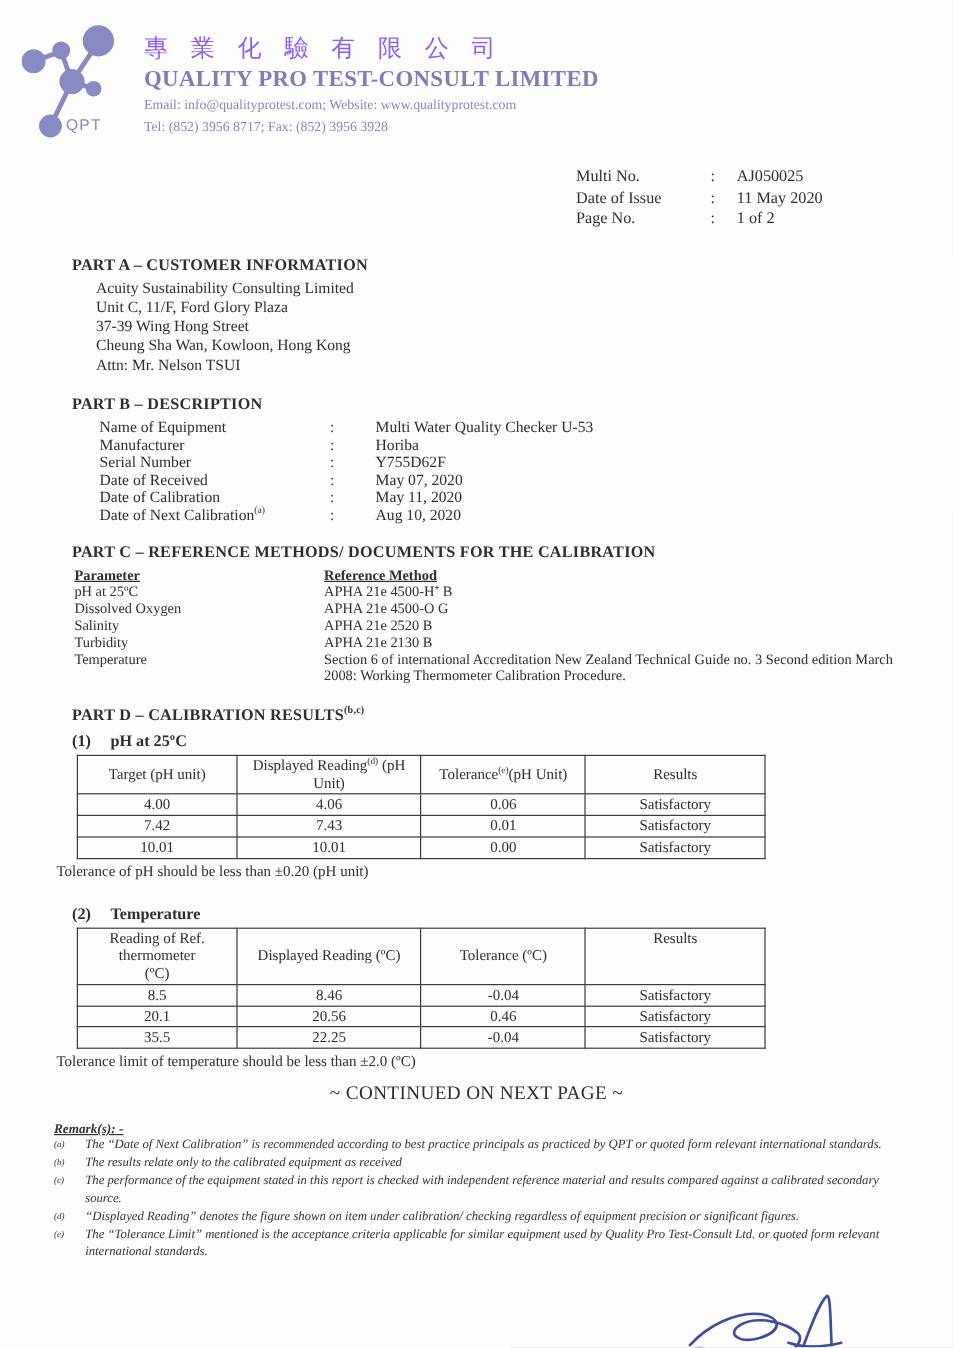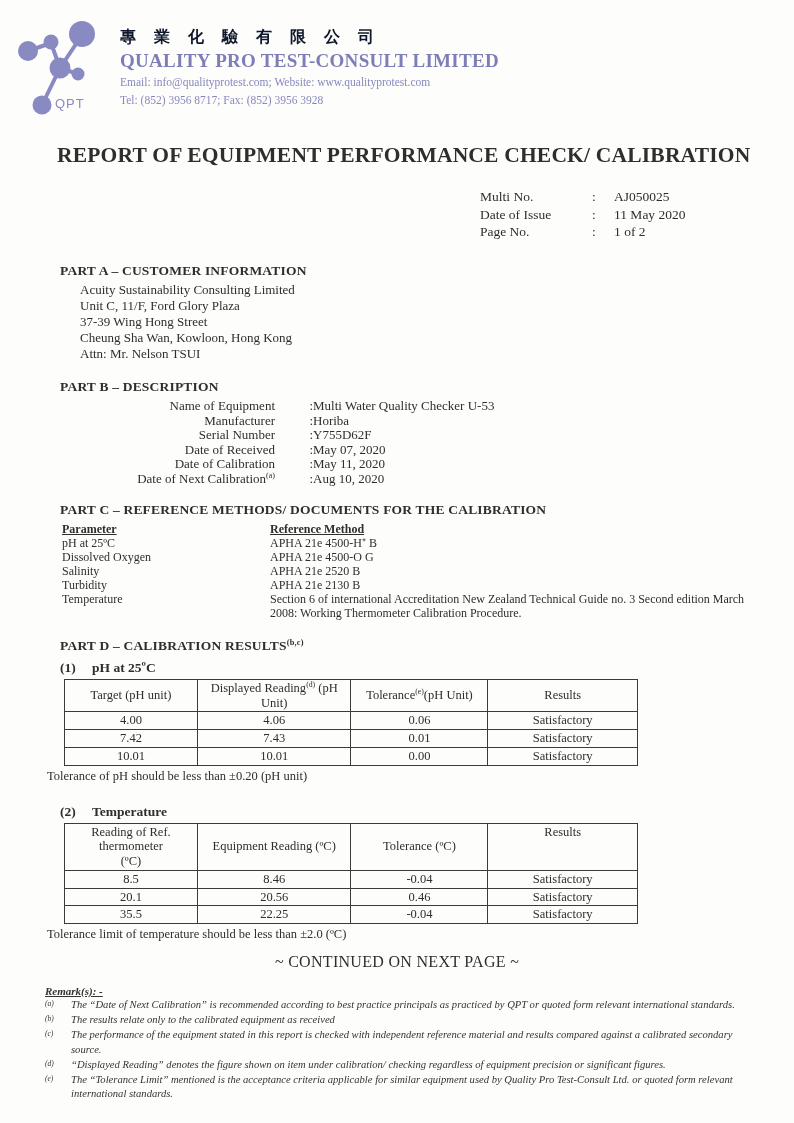--- a/index.html
+++ b/index.html
@@ -10,36 +10,36 @@
     width: 794px; height: 1123px;
     margin: 0 auto;
     background: #fdfdfc;
     color: #2e2e2e;
     overflow: hidden;
   }
   
   .letterhead { display: flex; gap: 14px; padding: 18px 0 0 18px; }
   .logo-box { width: 88px; height: 100px; flex-shrink: 0; }
   .head-text { padding-top: 9px; }
-  .cn-name { font-size: 16px; font-weight: bold; letter-spacing: 7px; color: #0f172a; }
+  .cn-name { font-size: 20px; font-weight: normal; letter-spacing: 7px; color: #8b5cf6; }
   .en-name { font-size: 19px; font-weight: bold; color: #7d7db8; letter-spacing: 0.3px; margin-top: 2px; }
   .addr { font-size: 11.5px; color: #8888bd; line-height: 1.32; margin-top: 3px; }
   
   .report-title { margin: 25px 38px 0 57px; font-size: 21.5px; font-weight: bold; letter-spacing: 0.2px; }
   
   .report-info { margin: 20px 0 0 480px; font-size: 13.5px; }
   .ri-row { display: flex; line-height: 1.3; }
   .ri-label { width: 112px; }
   .ri-sep { width: 22px; text-align: left; }
   
   .part-heading { font-size: 13.5px; font-weight: bold; margin-left: 60px; letter-spacing: 0.2px; }
   .part-a { margin-top: 22px; }
   .addr-block { margin: 3px 0 0 80px; font-size: 13px; line-height: 1.24; }
   .part-b { margin-top: 17px; }
-  .pb-rows { margin: 4px 0 0 83px; font-size: 13px; text-align: right; }
+  .pb-rows { margin: 4px 0 0 83px; font-size: 13px; }
   .pb-row { display: flex; line-height: 1.12; }
   .pb-label { width: 192px; }
   .pb-sep { width: 38px; }
   .part-c { margin-top: 16px; }
   .pc-table { margin: 5px 0 0 62px; font-size: 12px; }
   .pc-hrow, .pc-row { display: flex; line-height: 1.16; }
   .pc-col1 { width: 208px; flex-shrink: 0; }
   .pc-col2 { width: 480px; }
   .pc-header { font-weight: bold; text-decoration: underline; }
   .part-d { margin-top: 17px; }
@@ -90,21 +90,20 @@
       </svg>
     </div>
     <div class="head-text">
       <div class="cn-name">專 業 化 驗 有 限 公 司</div>
       <div class="en-name">QUALITY PRO TEST-CONSULT LIMITED</div>
       <div class="addr">Email: info@qualityprotest.com; Website: www.qualityprotest.com</div>
       <div class="addr">Tel: (852) 3956 8717; Fax: (852) 3956 3928</div>
     </div>
   </div>
 
-  <div class="report-title">REPORT OF EQUIPMENT PERFORMANCE CHECK/ CALIBRATION</div>
 
   <div class="report-info">
     <div class="ri-row">
       <span class="ri-label">Multi No.</span>
       <span class="ri-sep">:</span>
       <span>AJ050025</span>
     </div>
     <div class="ri-row">
       <span class="ri-label">Date of Issue</span>
       <span class="ri-sep">:</span>
@@ -241,21 +240,21 @@
           <col style="width:26.8%">
           <col style="width:23.9%">
           <col style="width:26.1%">
         </colgroup>
       <tbody>
           <tr>
         <th>
               <div>Reading of Ref. thermometer</div>
               <div>(ºC)</div>
             </th>
-        <th>Equipment Reading (ºC)</th>
+        <th>Displayed Reading (ºC)</th>
         <th>Tolerance (ºC)</th>
         <th class="results-top">Results</th>
       </tr>
       <tr>
         <td>8.5</td>
         <td>8.46</td>
         <td>-0.04</td>
         <td>Satisfactory</td>
       </tr>
       <tr>

